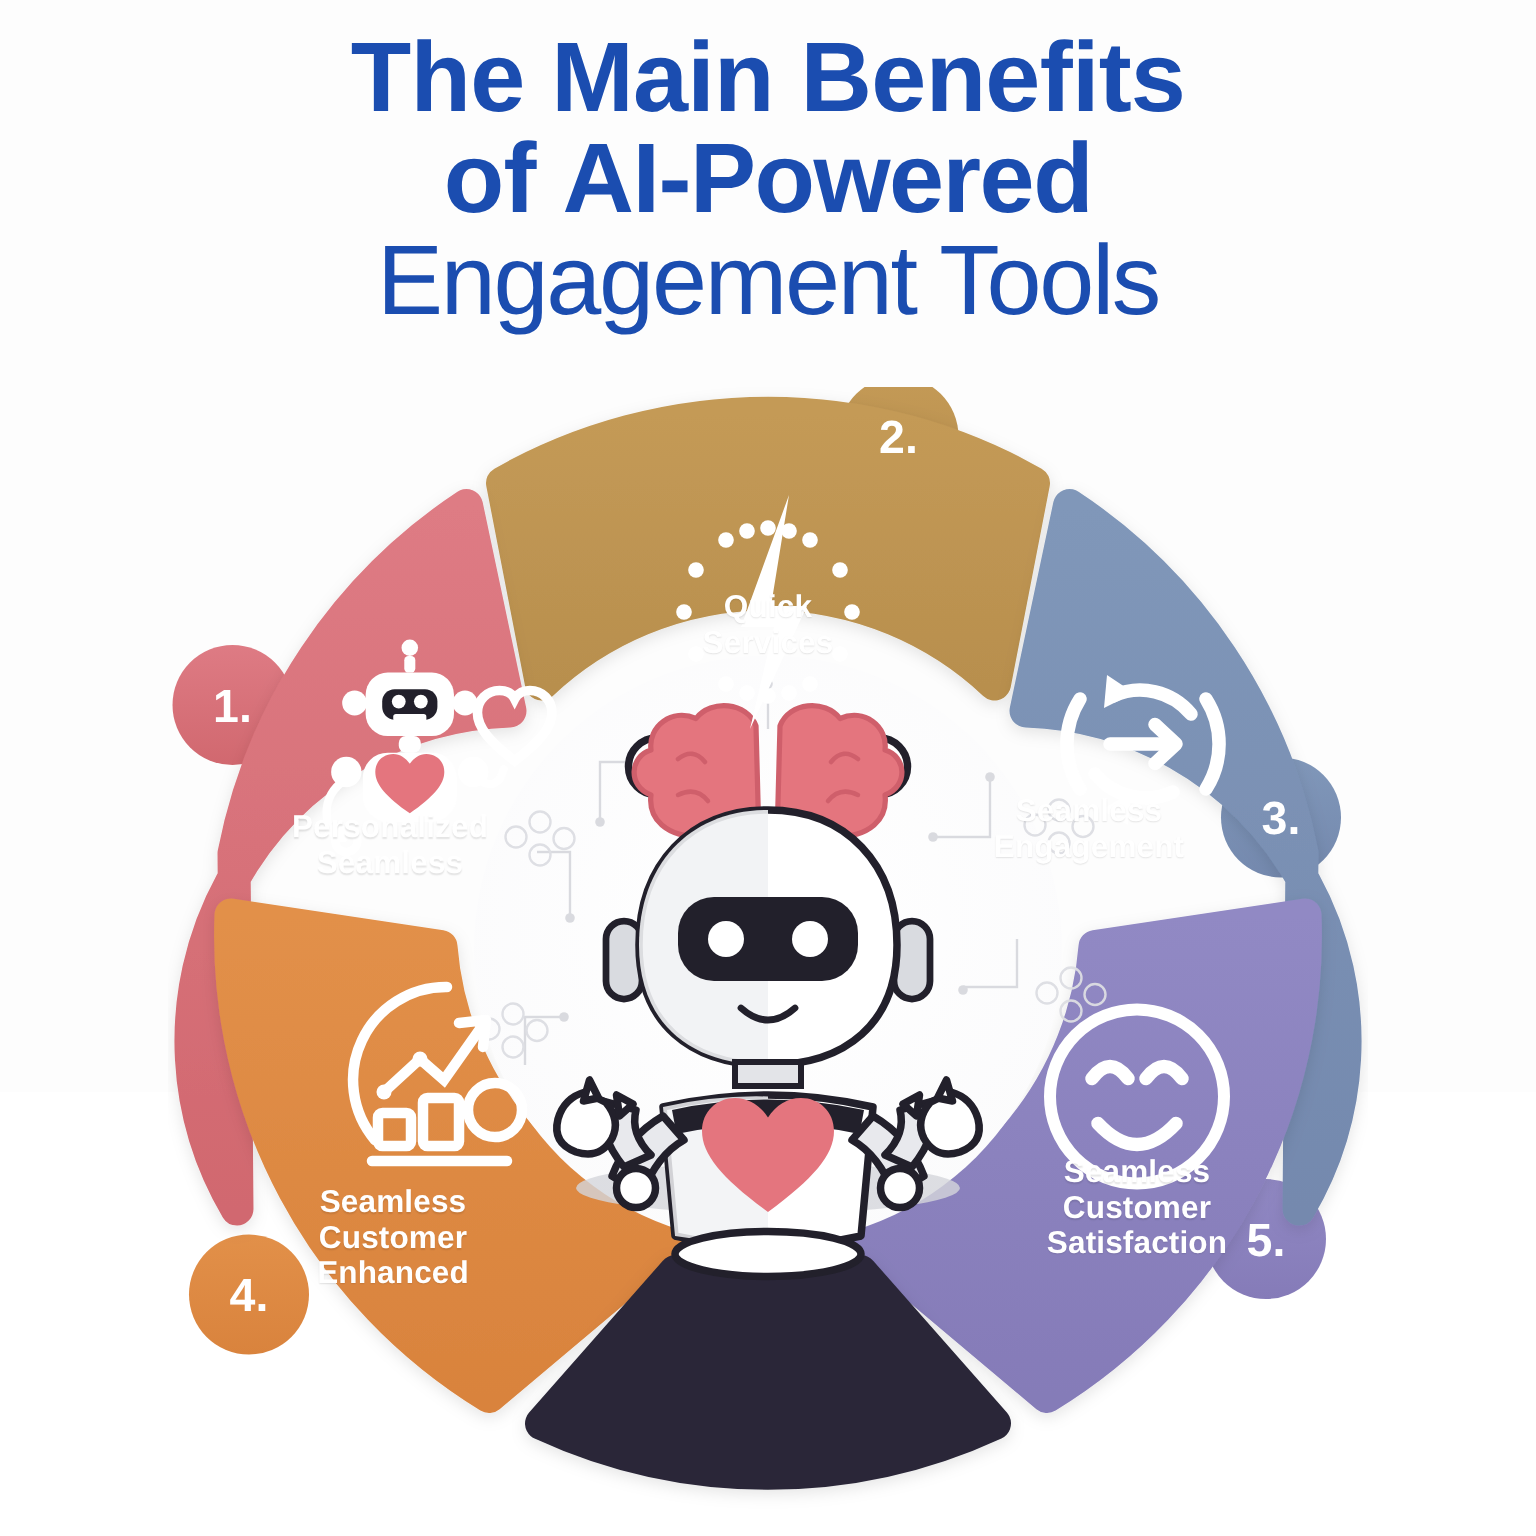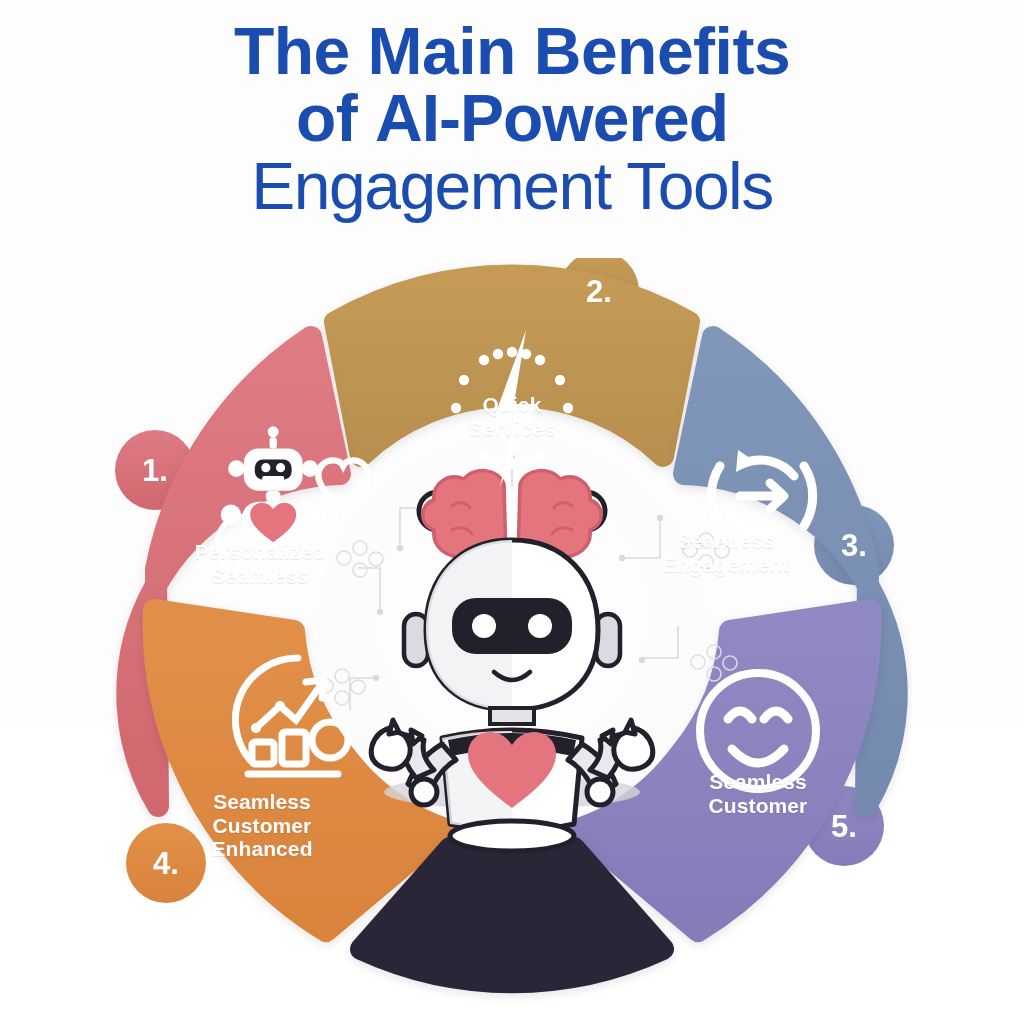--- a/index.html
+++ b/index.html
@@ -405,16 +405,17 @@
 
     <div class="seg-label" style="left:60px; top:532px;">
       <div>Seamless</div>
       <div>Customer</div>
       <div>Enhanced</div>
     </div>
 
     <div class="seg-label" style="left:556px; top:512px;">
       <div>Seamless</div>
       <div>Customer</div>
+      <div>Satisfaction</div>
     </div>
 
   </div>
 </div>
 
 </body></html>

